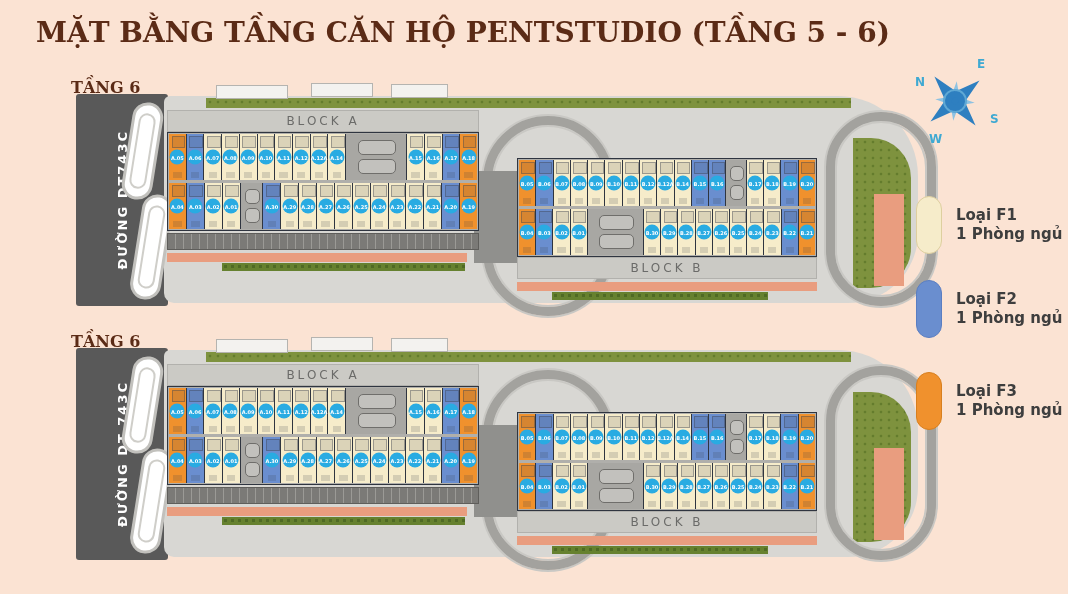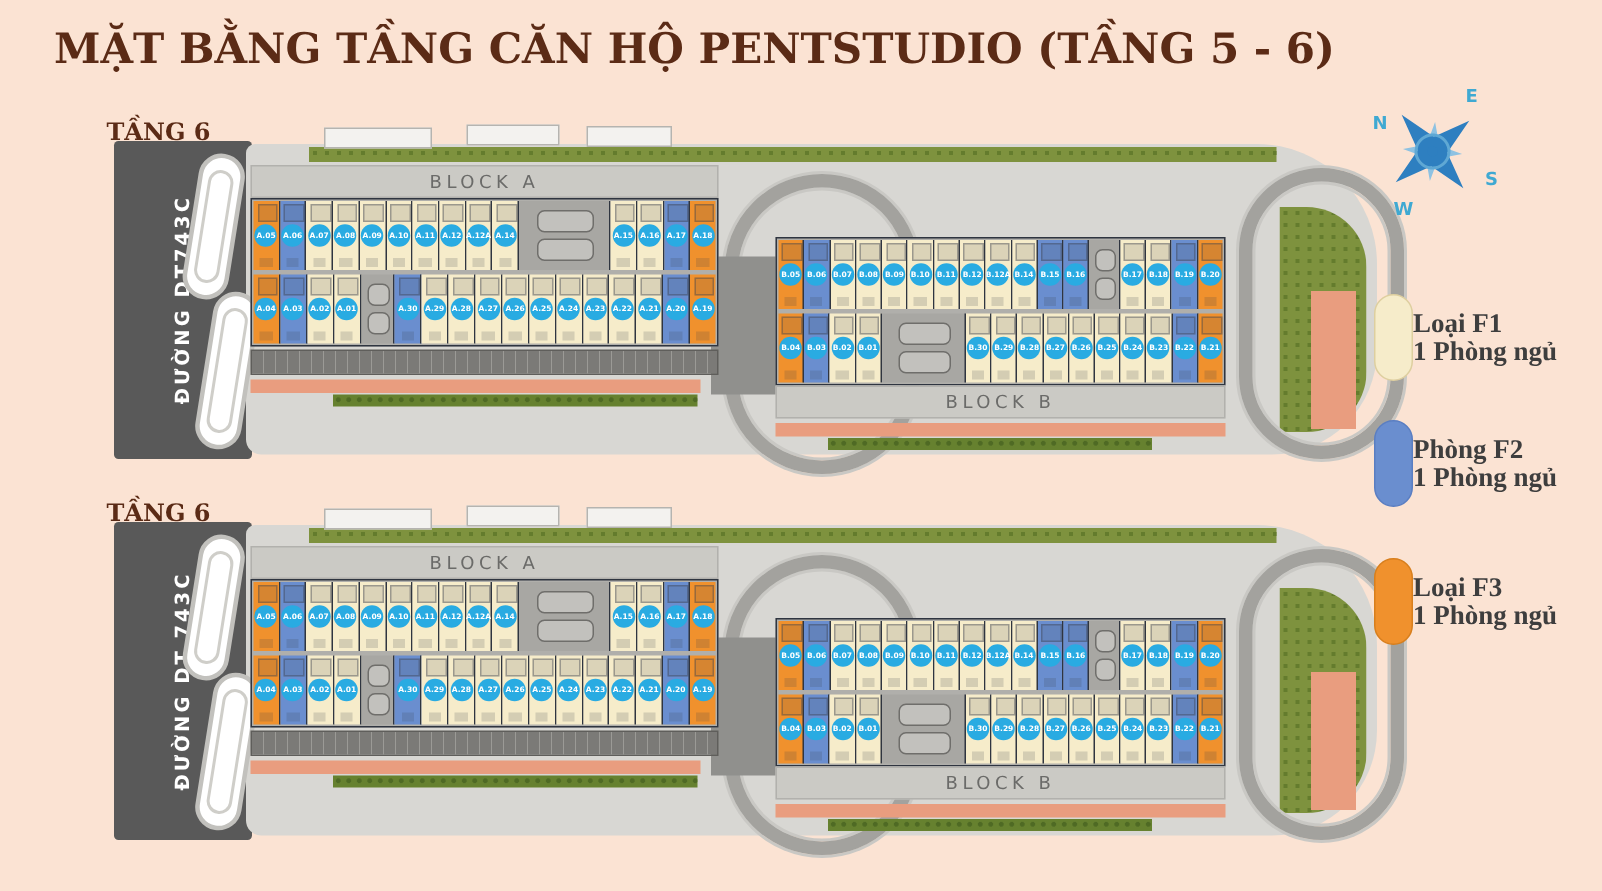--- a/index.html
+++ b/index.html
@@ -80,21 +80,21 @@
 
   
   .compass{position:absolute;left:905px;top:55px;z-index:6;}
   .legend{position:absolute;left:916px;top:196px;width:150px;z-index:6;}
   .legend-item{position:absolute;left:0;display:flex;align-items:center;}
   .li-f1{top:0;} .li-f2{top:84px;} .li-f3{top:176px;}
   .pill{width:24px;height:56px;border-radius:14px;flex:0 0 auto;}
   .pill-f1{background:var(--type-f1,#F6ECCA);border:1px solid #decf9f;}
   .pill-f2{background:var(--type-f2,#6A8ECF);border:1px solid #5a7ec2;}
   .pill-f3{background:var(--type-f3,#F0912D);border:1px solid #d87f1d;}
-  .legend-text{color:var(--legend-text,#3E3E3E);font-size:18px;font-weight:bold;line-height:19px;font-family:Liberation Serif, serif;}
+  .legend-text{margin-left:14px;color:var(--legend-text,#3E3E3E);font-size:15px;font-weight:bold;line-height:19px;}
 </style>
 </head>
 <body>
 
 <div id="page">
 
   <div class="title">MẶT BẰNG TẦNG CĂN HỘ PENTSTUDIO (TẦNG 5 - 6)</div>
 
   <div class="plan" id="plan6">
     <div class="floor-label">TẦNG 6</div>
@@ -569,21 +569,21 @@
     <div class="legend-item li-f1">
       <div class="pill pill-f1"></div>
       <div class="legend-text">
         <div>Loại F1</div>
         <div>1 Phòng ngủ</div>
       </div>
     </div>
     <div class="legend-item li-f2">
       <div class="pill pill-f2"></div>
       <div class="legend-text">
-        <div>Phòng F2</div>
+        <div>Loại F2</div>
         <div>1 Phòng ngủ</div>
       </div>
     </div>
     <div class="legend-item li-f3">
       <div class="pill pill-f3"></div>
       <div class="legend-text">
         <div>Loại F3</div>
         <div>1 Phòng ngủ</div>
       </div>
     </div>

